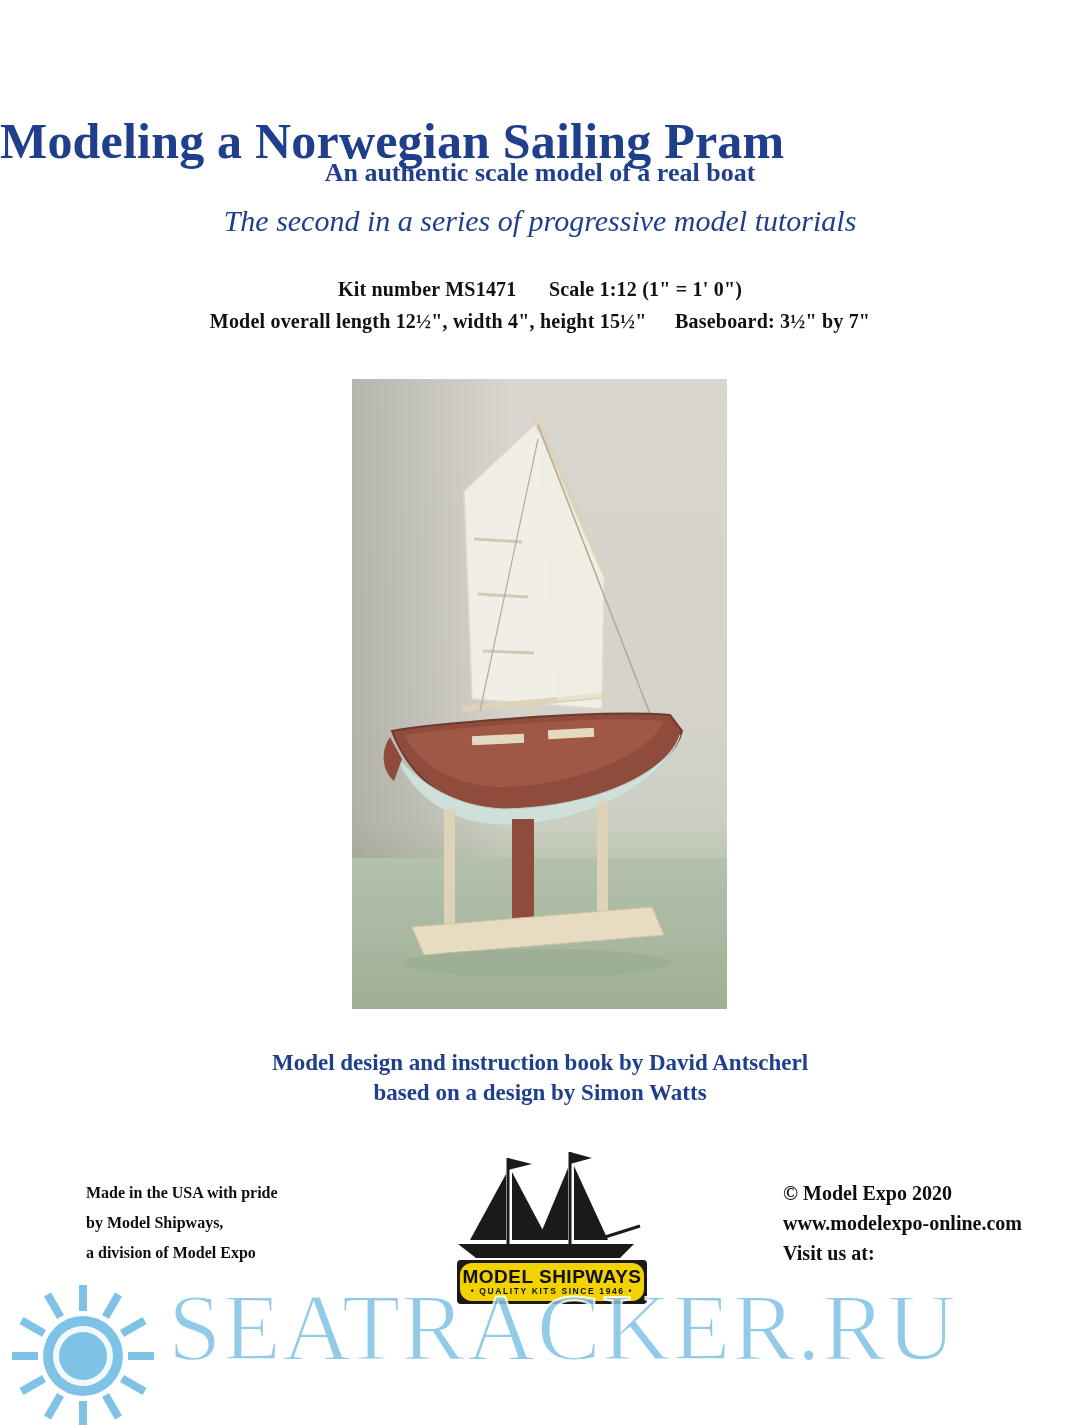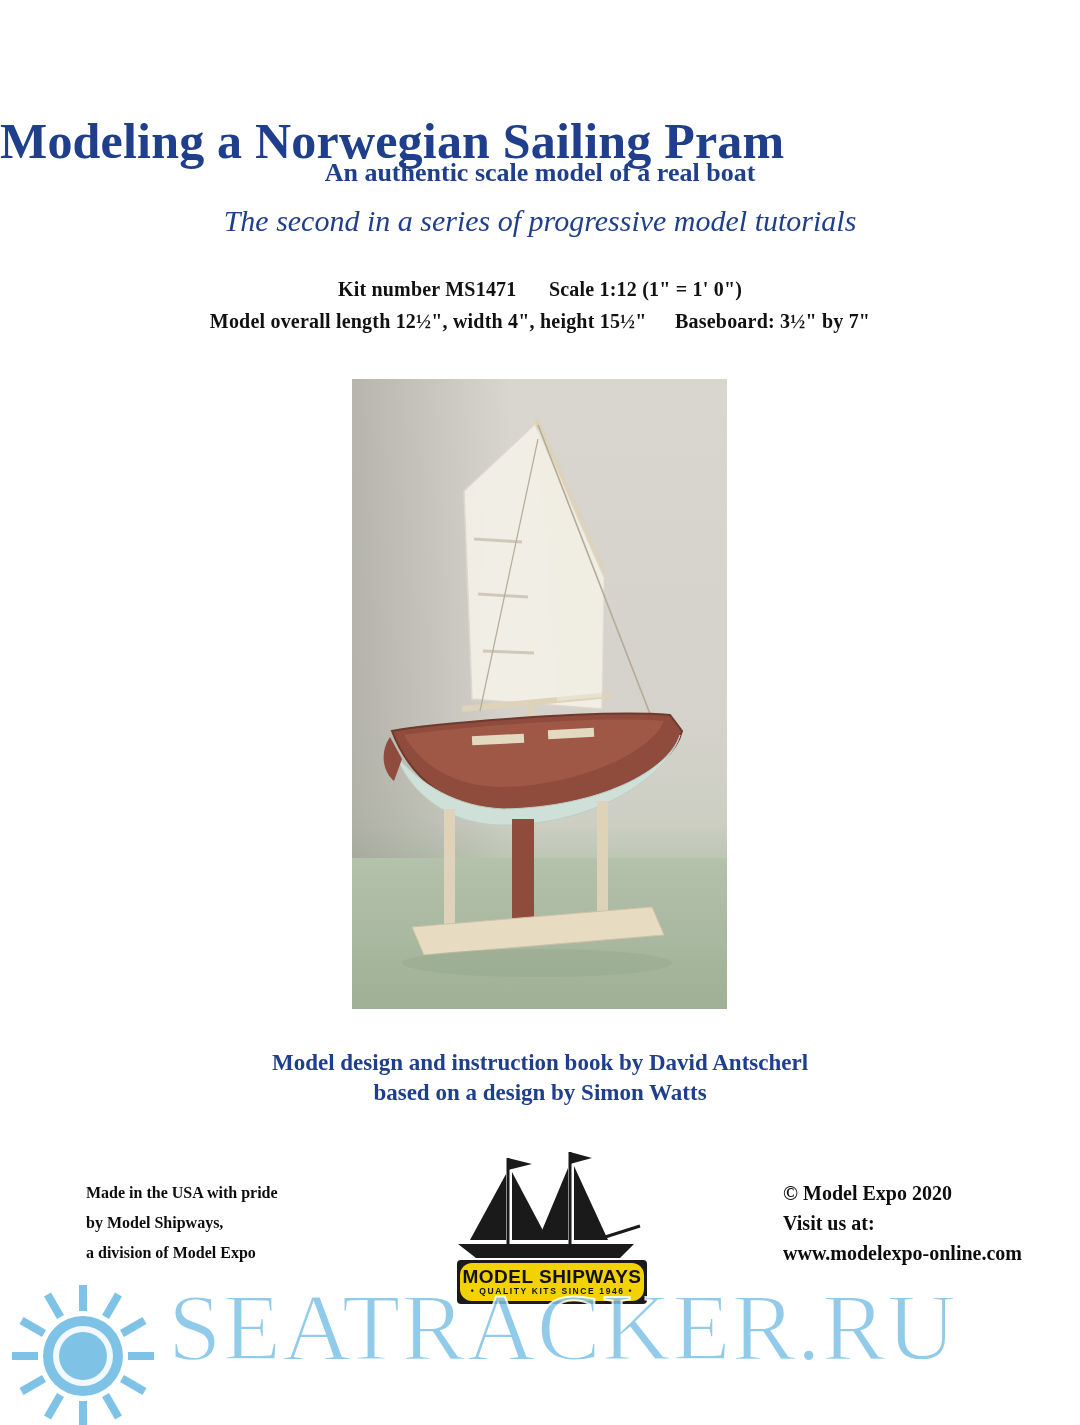--- a/index.html
+++ b/index.html
@@ -291,22 +291,22 @@
   </div>
 
   <div class="footer-left">
     <div>Made in the USA with pride</div>
     <div>by Model Shipways,</div>
     <div>a division of Model Expo</div>
   </div>
 
   <div class="footer-right">
     <div>© Model Expo 2020</div>
+    <div>www.modelexpo-online.com</div>
     <div>Visit us at:</div>
-    <div>www.modelexpo-online.com</div>
   </div>
 
   <div class="logo">
     <svg width="200" height="115" viewBox="0 0 200 115">
 
       <path d="M56,10 L80,16 L56,22 Z" fill="#1a1a1a"></path>
       <path d="M118,4 L140,10 L118,16 Z" fill="#1a1a1a"></path>
 
       <line x1="56" y1="10" x2="56" y2="96" stroke="#1a1a1a" stroke-width="3"></line>
       <line x1="118" y1="4" x2="118" y2="96" stroke="#1a1a1a" stroke-width="3"></line>

